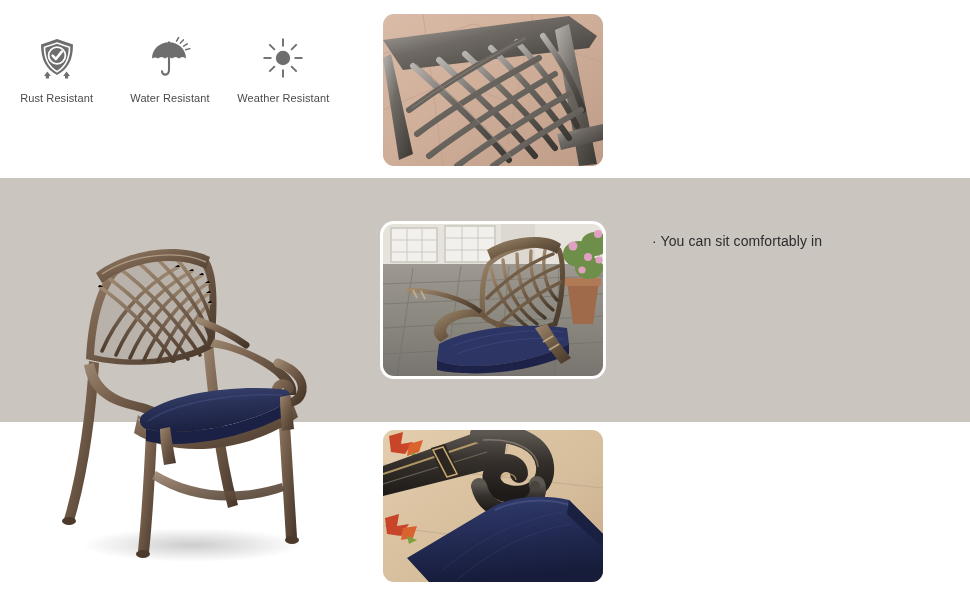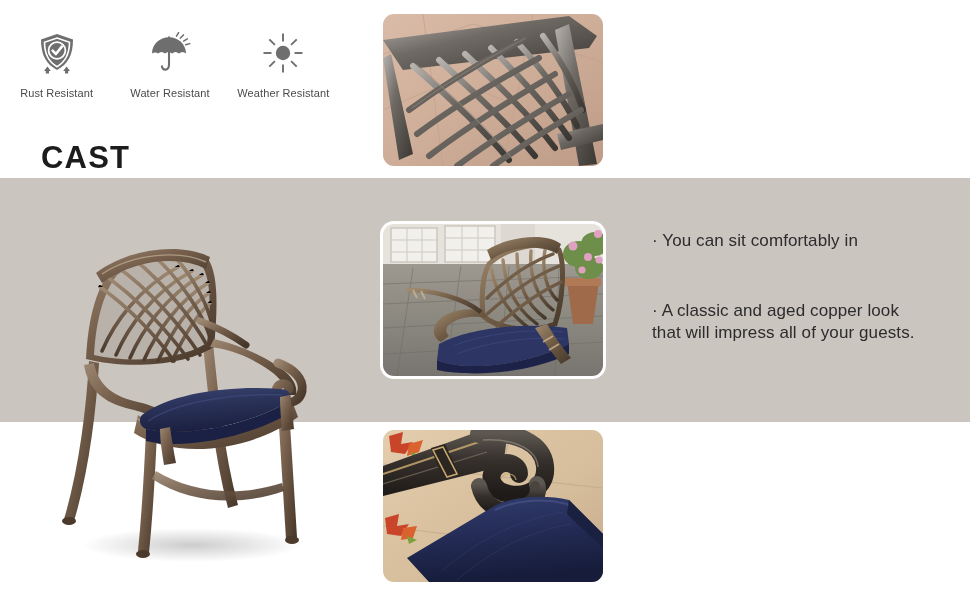--- a/index.html
+++ b/index.html
@@ -30,21 +30,21 @@
   }
 
   
   .features {
     position: absolute;
     left: 0;
     top: 22px;
     width: 340px;
     height: 82px;
     display: flex;
-    align-items: center;
+    align-items: flex-end;
   }
   .feature {
     flex: 1 1 0;
     display: flex;
     flex-direction: column;
     align-items: center;
     justify-content: flex-start;
   }
   .feature .glyph {
     width: 56px;
@@ -105,21 +105,21 @@
   .card.c3 { left: 383px; top: 430px; width: 220px; height: 152px; }
 
   
   .bullets {
     position: absolute;
     left: 652px;
     top: 230px;
     width: 300px;
   }
   .bullet {
-    font-size: 17px;
+    font-size: 14px;
     line-height: 22px;
     color: #2c2c2c;
     letter-spacing: .1px;
   }
   .bullet + .bullet { margin-top: 48px; }
   .bullet .ln { display: block; white-space: nowrap; }
 </style>
 </head>
 <body>
 
@@ -177,21 +177,20 @@
             <line x1="13.9" y1="30.1" x2="8.3" y2="35.7"></line>
           </g>
         </svg>
       </span>
       <span class="cap">Weather Resistant</span>
     </div>
 
   </div>
 
   <div class="headline">
-    <div class="l1">CAST</div>
   </div>
 
   <div class="hero">
     <svg width="290" height="330" viewBox="0 0 290 330">
       <defs>
         <linearGradient id="met" x1="0" y1="0" x2="1" y2="1">
           <stop offset="0" stop-color="#9c8771"></stop>
           <stop offset=".35" stop-color="#7b6450"></stop>
           <stop offset=".7" stop-color="#5d4a3a"></stop>
           <stop offset="1" stop-color="#463629"></stop>
@@ -469,19 +468,15 @@
         <path d="M60 140 C92 112 134 90 180 82"></path>
         <path d="M74 150 C104 124 142 102 188 94"></path>
       </g>
     </svg>
   </div>
 
   <div class="bullets">
     <div class="bullet">
       <span class="ln">· You can sit comfortably in</span>
     </div>
-    <div class="bullet">
-      <span class="ln">· A classic and aged copper look</span>
-      <span class="ln">that will impress all of your guests.</span>
-    </div>
   </div>
 
 </div>
 
 </body></html>

